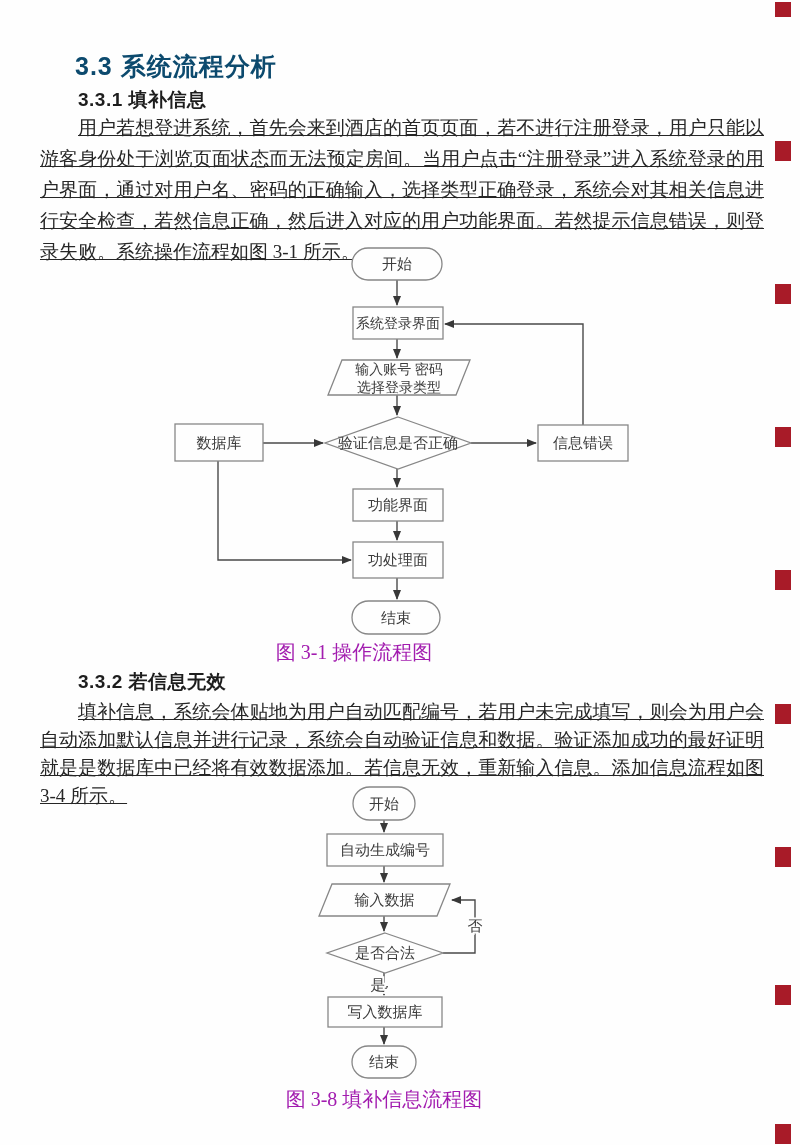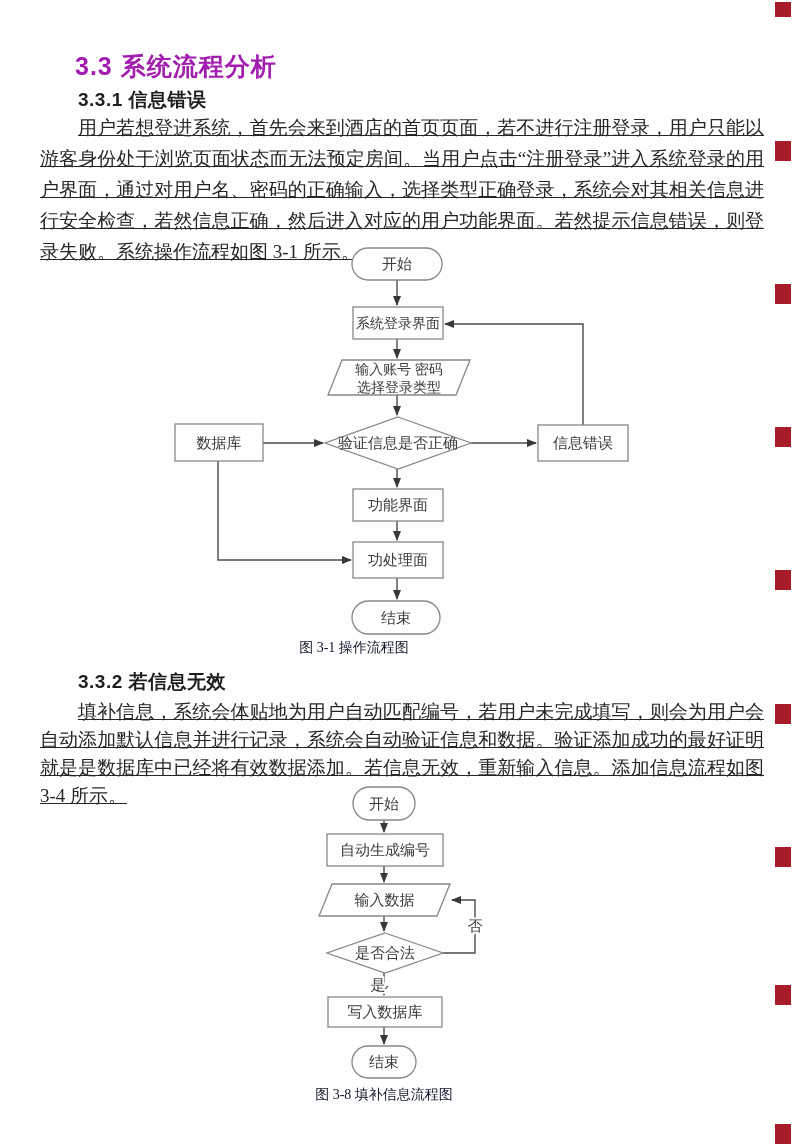--- a/index.html
+++ b/index.html
@@ -1,46 +1,46 @@
 <!DOCTYPE html>
 <html><head>
 <meta charset="utf-8">
 <style>
   html,body{margin:0;padding:0;}
   body{width:800px;height:1145px;background:#ffffff;position:relative;overflow:hidden;
        font-family:"Liberation Serif","DejaVu Serif",serif;}
   .page{position:absolute;inset:0;background:#fefefe;}
   .h1{position:absolute;left:75px;top:50px;font-family:"Liberation Sans","DejaVu Sans",sans-serif;
-      font-weight:700;font-size:25px;color:#a21caf;letter-spacing:1px;white-space:nowrap;text-align:right;}
+      font-weight:700;font-size:25px;color:#0c4a6e;letter-spacing:1px;white-space:nowrap;text-align:right;}
   .h2{position:absolute;left:78px;font-family:"Liberation Sans","DejaVu Sans",sans-serif;
       font-weight:700;font-size:19px;color:#1d1d1d;letter-spacing:0.5px;white-space:nowrap;}
   .h2-1{top:87px;}
   .h2-2{top:669px;}
   .para{position:absolute;left:40px;width:724px;font-size:19px;color:#262626;
         text-align:justify;text-justify:inter-ideograph;text-indent:2em;margin:0;text-decoration:underline;}
   .p1{top:112px;line-height:31px;}
   .p2{top:698px;line-height:28px;}
-  .caption{position:absolute;width:240px;text-align:center;font-size:14px;color:#0f172a;white-space:nowrap;}
+  .caption{position:absolute;width:240px;text-align:center;font-size:20px;color:#a21caf;white-space:nowrap;}
   .cap1{left:234px;top:639px;}
   .cap2{left:264px;top:1086px;}
   #flow-svg{position:absolute;left:0;top:0;pointer-events:none;}
   .node-shape{fill:#fefefe;stroke:#878787;stroke-width:1.3px;}
   .node-text{fill:#3b3b3b;font-family:"Liberation Serif","DejaVu Serif",serif;}
   .edge-label{fill:#3b3b3b;font-family:"Liberation Serif","DejaVu Serif",serif;
               paint-order:stroke;stroke:#fefefe;stroke-width:4px;}
   .red-mark{position:absolute;background:#a81b28;}
 </style>
 </head>
 <body>
 
 <div class="page">
 
   <div class="h1">3.3 系统流程分析</div>
 
-  <div class="h2 h2-1">3.3.1 信息错误</div>
+  <div class="h2 h2-1">3.3.1 填补信息</div>
   <p class="para p1">用户若想登进系统，首先会来到酒店的首页页面，若不进行注册登录，用户只能以游客身份处于浏览页面状态而无法预定房间。当用户点击“注册登录”进入系统登录的用户界面，通过对用户名、密码的正确输入，选择类型正确登录，系统会对其相关信息进行安全检查，若然信息正确，然后进入对应的用户功能界面。若然提示信息错误，则登录失败。系统操作流程如图 3-1 所示。</p>
 
   <svg id="flow-svg" width="800" height="1145" viewBox="0 0 800 1145">
     <defs>
       <marker id="arr" markerUnits="userSpaceOnUse" markerWidth="11" markerHeight="9" refX="9" refY="4" orient="auto">
         <path d="M0,0 L10,4 L0,8 Z" fill="#383838"></path>
       </marker>
     </defs>
   <polyline points="397,280 397,305" fill="none" stroke="#4a4a4a" stroke-width="1.4" marker-end="url(#arr)"></polyline>
       <polyline points="397,339 397,358" fill="none" stroke="#4a4a4a" stroke-width="1.4" marker-end="url(#arr)"></polyline>

